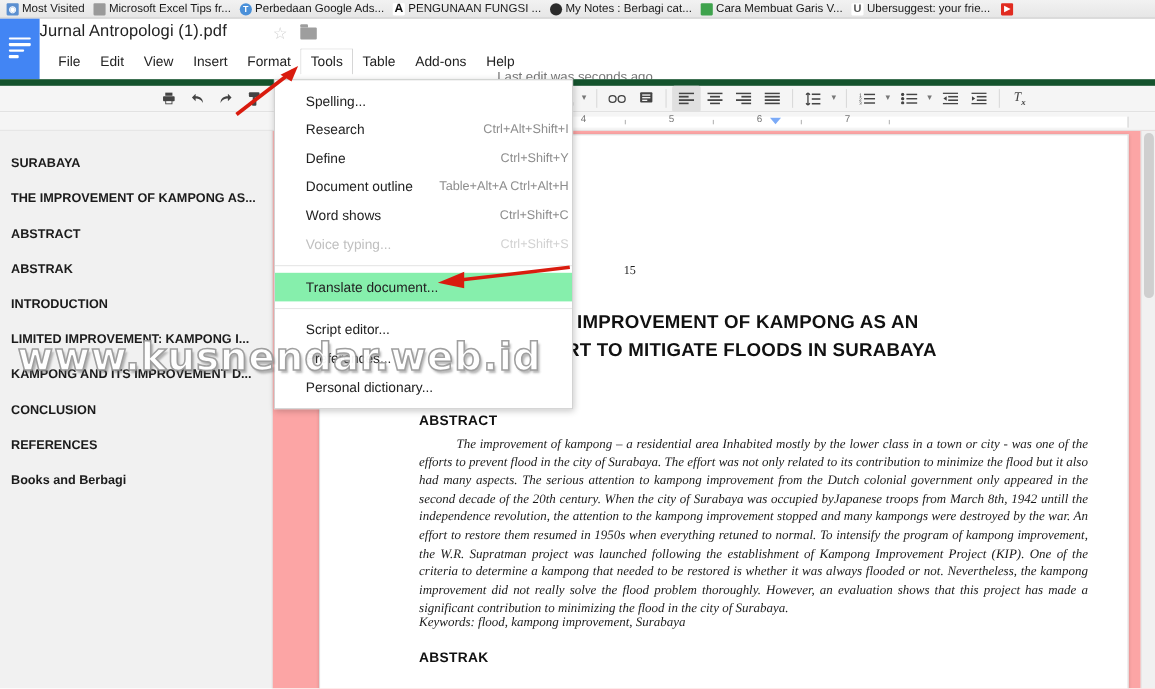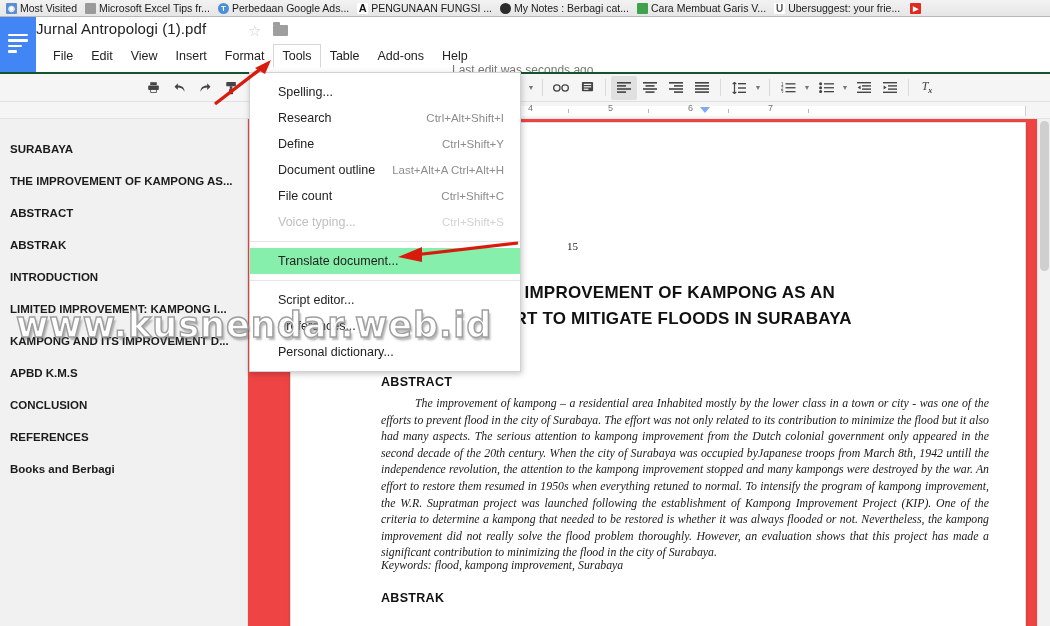--- a/index.html
+++ b/index.html
@@ -105,21 +105,21 @@
   .last-edit {
     position: absolute; left: 452px; top: 46px;
     font-size: 12px; color: #777;
   }
 
   
   .toolbar {
     position: absolute; top: 72px; left: 0;
     width: 1050px; height: 30px;
     background: #f5f5f5;
-    border-top: 2px solid #14532d;
+    border-top: 6px solid #14532d;
     border-bottom: 1px solid #e0e0e0;
     display: flex; align-items: center;
   }
   .tb-btn {
     width: 26px; height: 24px;
     display: flex; align-items: center; justify-content: center;
     color: #444; font-size: 13px; cursor: default;
     border-radius: 2px;
   }
   .tb-btn.active { background: #e0e0e0; }
@@ -185,21 +185,21 @@
     padding: 9px 10px 9px 10px;
     white-space: nowrap; overflow: hidden; text-overflow: ellipsis;
     cursor: default; line-height: 14px;
   }
   .outline-item.sub { font-weight: bold; }
 
   
   .doc-canvas {
     position: absolute; top: 119px; left: 248px;
     width: 802px; height: 507px;
-    background: #ef4444; overflow: hidden;
+    background: #fca5a5; overflow: hidden;
   }
   .page {
     position: absolute; left: 42px; top: 3px;
     width: 736px; height: 560px;
     background: #fff;
     border: 1px solid #dedede;
     box-shadow: 0 1px 3px rgba(0,0,0,.14);
   }
   .page-num {
     position: absolute; left: 276px; top: 117px;
@@ -242,21 +242,21 @@
     position: absolute; left: 249px; top: 72px;
     width: 272px;
     background: #fff;
     border: 1px solid #d2d2d2;
     box-shadow: 1px 2px 6px rgba(0,0,0,.22);
     z-index: 40;
     padding: 6px 0;
   }
   .menu-row {
     display: flex; align-items: center;
-    height: 26px; padding: 0 16px 0 28px;
+    height: 26px; padding: 0 3px 0 28px;
     font-size: 12.5px; color: #222; cursor: default;
     white-space: nowrap;
     justify-content: flex-end;
   }
   .menu-row .shortcut {
     margin-left: auto; color: #8d8d8d; font-size: 11.5px;
     padding-left: 14px;
   }
   .menu-row.disabled { color: #c0c0c0; }
   .menu-row.disabled .shortcut { color: #d2d2d2; }
@@ -544,21 +544,20 @@
 
   <div class="outline-pane">
     <div class="outline-list">
       <div class="outline-item">SURABAYA</div>
       <div class="outline-item">THE IMPROVEMENT OF KAMPONG AS...</div>
       <div class="outline-item">ABSTRACT</div>
       <div class="outline-item">ABSTRAK</div>
       <div class="outline-item">INTRODUCTION</div>
       <div class="outline-item">LIMITED IMPROVEMENT: KAMPONG I...</div>
       <div class="outline-item">KAMPONG AND ITS IMPROVEMENT D...</div>
-      <div class="outline-item">APBD K.M.S</div>
       <div class="outline-item">CONCLUSION</div>
       <div class="outline-item">REFERENCES</div>
       <div class="outline-item sub">Books and Berbagi</div>
     </div>
   </div>
 
   <div class="doc-canvas">
     <div class="page">
       <div class="page-num">15</div>
       <div class="doc-title-line" id="dtl1">THE IMPROVEMENT OF KAMPONG AS AN</div>
@@ -581,24 +580,24 @@
     <div class="menu-row">
       <span>Research</span>
       <span class="shortcut">Ctrl+Alt+Shift+I</span>
     </div>
     <div class="menu-row">
       <span>Define</span>
       <span class="shortcut">Ctrl+Shift+Y</span>
     </div>
     <div class="menu-row">
       <span>Document outline</span>
-      <span class="shortcut">Last+Alt+A Ctrl+Alt+H</span>
-    </div>
-    <div class="menu-row">
-      <span>File count</span>
+      <span class="shortcut">Table+Alt+A Ctrl+Alt+H</span>
+    </div>
+    <div class="menu-row">
+      <span>Word shows</span>
       <span class="shortcut">Ctrl+Shift+C</span>
     </div>
     <div class="menu-row disabled has-icon">
       <span class="mic-icon">
         <span class="cap"></span><span class="base"></span>
       </span>
       <span>Voice typing...</span>
       <span class="shortcut">Ctrl+Shift+S</span>
     </div>
     <div class="menu-sep"></div>

